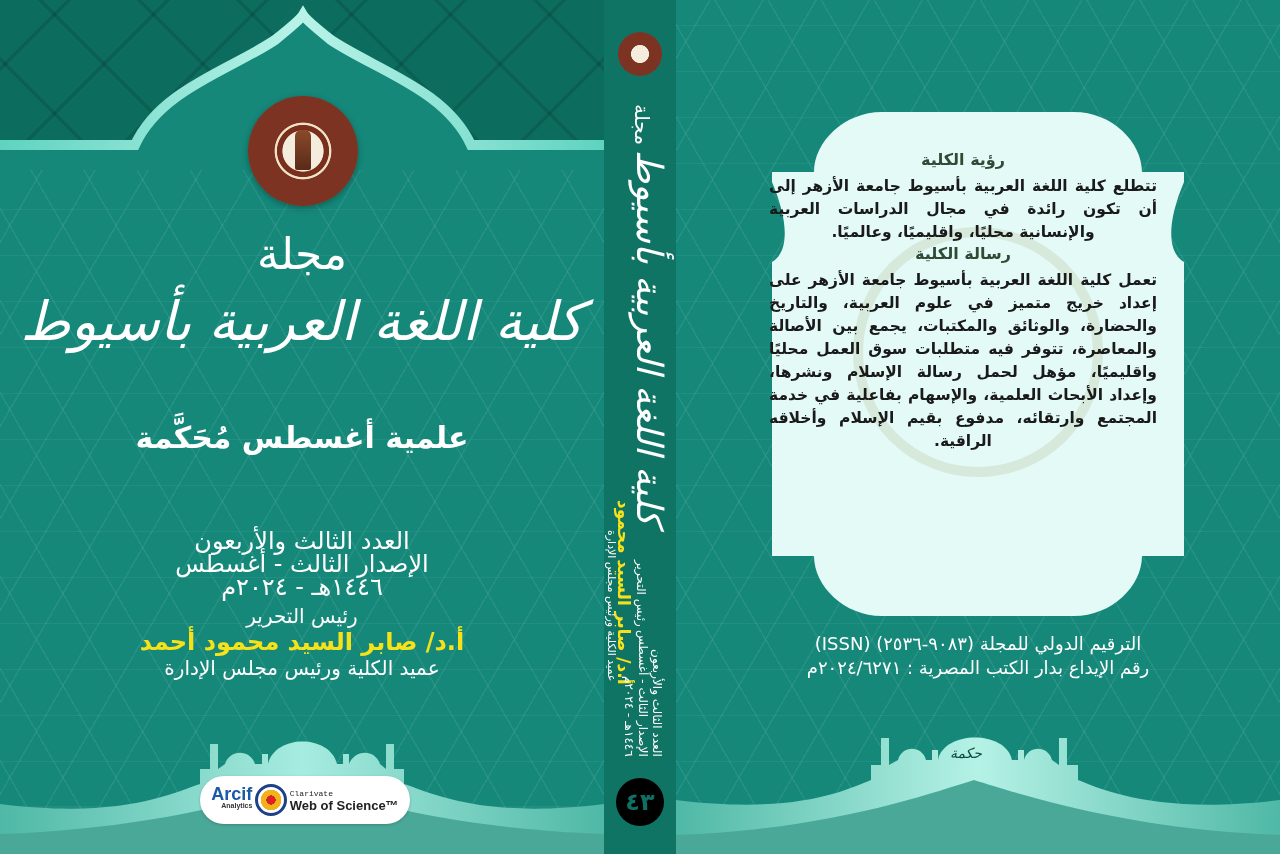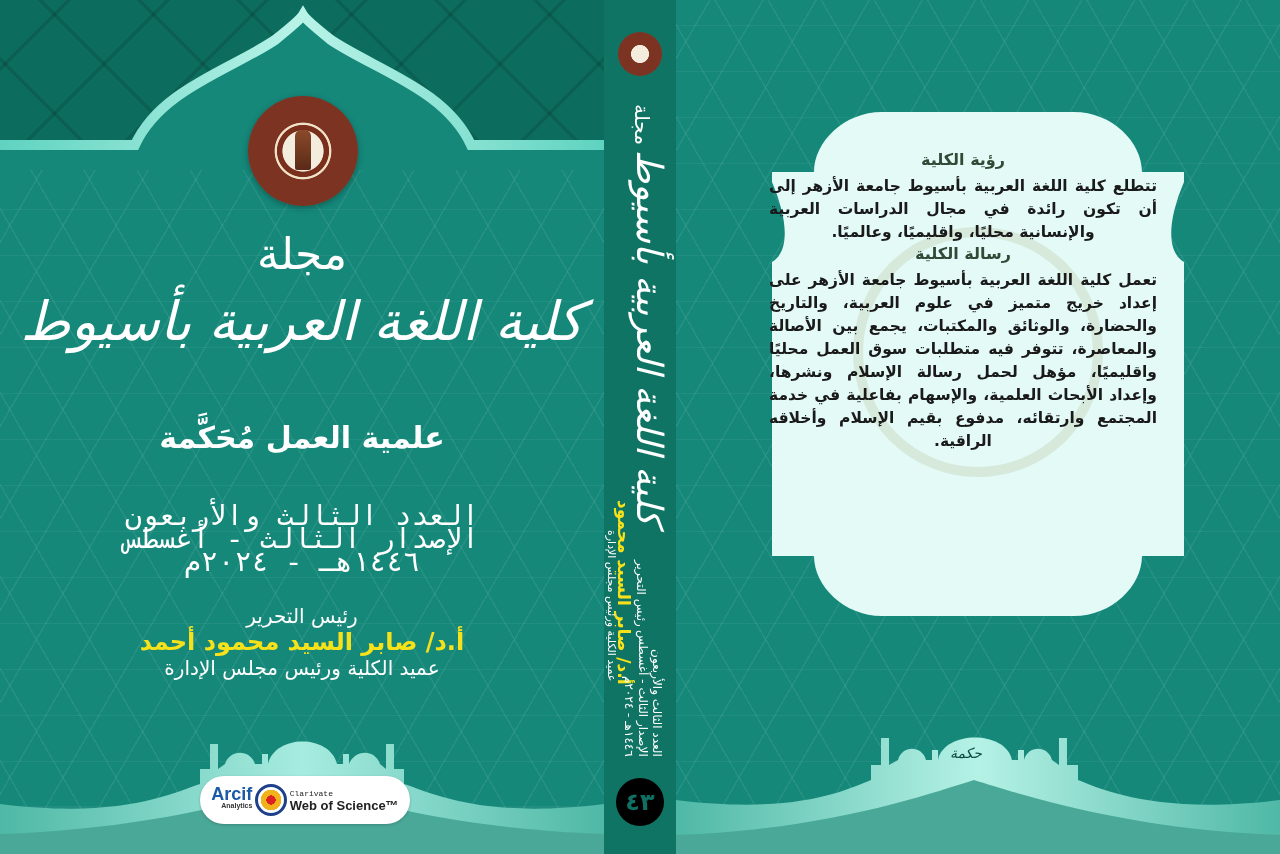--- a/index.html
+++ b/index.html
@@ -32,21 +32,21 @@
     box-shadow: 0 2px 6px rgba(0,0,0,0.3);
   }
   #front-cover .seal-tower {
     position: absolute; left: 47px; top: 34px; width: 16px; height: 40px;
     background: linear-gradient(#8a4a2a, #5a2a18); border-radius: 6px 6px 2px 2px;
   }
   .title-small { position: absolute; width: 604px; left: 0; text-align: center; color: #fff; direction: rtl; }
   #fc-majalla { top: 228px; left: 0; width: 604px; font-size: 44px; letter-spacing: 8px; }
   #fc-college { top: 290px; font-size: 54px; font-family: "DejaVu Serif", serif; font-style: italic; }
   #fc-subtitle { top: 420px; font-size: 30px; font-weight: bold; }
-  #fc-issue { top: 506px; font-size: 28px; line-height: 23px; font-family: Liberation Mono, monospace; }
+  #fc-issue { top: 530px; font-size: 24px; line-height: 23px; }
   #fc-editor-label { top: 604px; font-size: 20px; }
   #fc-editor-name { top: 628px; font-size: 24px; font-weight: bold; color: #f7e21a; }
   #fc-editor-role { top: 656px; font-size: 20px; }
 
   .mosque-band {
     position: absolute; left: 0; bottom: 0; width: 604px; height: 130px;
   }
   .indexing {
     position: absolute; left: 200px; top: 776px; width: 210px; height: 48px;
     background: #fff; border-radius: 24px; display: flex; align-items: center; justify-content: space-around;
@@ -107,21 +107,21 @@
     </defs>
     <path d="M0,150 L135,148 C160,90 230,70 275,40 C290,28 300,20 303,15 C306,20 316,28 331,40 C376,70 446,90 471,148 L604,150 L604,170 L0,170 Z" fill="#15887a"></path>
     <path d="M0,145 L135,145 C160,90 230,70 275,40 C290,28 300,20 303,15 C306,20 316,28 331,40 C376,70 446,90 471,145 L604,145" fill="none" stroke="url(#archg)" stroke-width="10"></path>
   </svg>
   <div class="seal">
     <div class="seal-tower"></div>
   </div>
 
   <div id="fc-majalla" class="title-small">مجلة</div>
   <div id="fc-college" class="title-small">كلية اللغة العربية بأسيوط</div>
-  <div id="fc-subtitle" class="title-small">علمية العمل مُحَكَّمة</div>
+  <div id="fc-subtitle" class="title-small">علمية أغسطس مُحَكَّمة</div>
   <div id="fc-issue" class="title-small">
     <div>العدد الثالث والأربعون</div>
     <div>الإصدار الثالث - أغسطس</div>
     <div>١٤٤٦هـ - ٢٠٢٤م</div>
   </div>
   <div id="fc-editor-label" class="title-small">رئيس التحرير</div>
   <div id="fc-editor-name" class="title-small">أ.د/ صابر السيد محمود أحمد</div>
   <div id="fc-editor-role" class="title-small">عميد الكلية ورئيس مجلس الإدارة</div>
 
   <svg class="mosque-band" viewBox="0 0 604 130" preserveAspectRatio="none">
@@ -166,20 +166,24 @@
   <svg class="panel-shape" viewBox="0 0 412 504">
     <path d="M110,0 L302,0 C340,0 370,30 370,60 L412,60 L412,70 C395,110 395,140 412,150 L412,444 L370,444 C370,474 340,504 302,504 L110,504 C72,504 42,474 42,444 L0,444 L0,150 C17,140 17,110 0,70 L0,60 L42,60 C42,30 72,0 110,0 Z" fill="#e3faf6"></path>
     <circle cx="206" cy="240" r="120" fill="none" stroke="rgba(190,200,170,0.35)" stroke-width="10"></circle>
   </svg>
   <div class="panel-content">
     <h3>رؤية الكلية</h3>
     <p>تتطلع كلية اللغة العربية بأسيوط جامعة الأزهر إلى أن تكون رائدة في مجال الدراسات العربية والإنسانية محليًا، واقليميًا، وعالميًا.</p>
     <h3 class="mission-title">رسالة الكلية</h3>
     <p>تعمل كلية اللغة العربية بأسيوط جامعة الأزهر على إعداد خريج متميز في علوم العربية، والتاريخ والحضارة، والوثائق والمكتبات، يجمع بين الأصالة والمعاصرة، تتوفر فيه متطلبات سوق العمل محليًا واقليميًا، مؤهل لحمل رسالة الإسلام ونشرها، وإعداد الأبحاث العلمية، والإسهام بفاعلية في خدمة المجتمع وارتقائه، مدفوع بقيم الإسلام وأخلاقه الراقية.</p>
   </div>
+  <div id="bc-issn">
+    <div>الترقيم الدولي للمجلة (٩٠٨٣-٢٥٣٦) (ISSN)</div>
+    <div>رقم الإيداع بدار الكتب المصرية : ٢٠٢٤/٦٢٧١م</div>
+  </div>
   <svg class="mosque-back" viewBox="0 0 604 154" preserveAspectRatio="none">
     <defs>
       <linearGradient id="mg2" x1="0" x2="1">
         <stop offset="0" stop-color="#4fb8a6"></stop>
           <stop offset="0.5" stop-color="#b5f2e6"></stop>
           <stop offset="1" stop-color="#4fb8a6"></stop>
       </linearGradient>
     </defs>
     <path d="M0,100 C120,115 170,90 195,80 L195,65 L205,65 L205,38 L213,38 L213,65 L222,60 C226,45 246,45 250,60 L256,60 L256,50 L262,50 L262,60 C268,30 330,30 336,60 L342,60 L342,50 L348,50 L348,60 C352,45 372,45 376,60 L383,65 L383,38 L391,38 L391,65 L402,65 L402,80 C427,90 484,115 604,100 L604,154 L0,154 Z" fill="url(#mg2)"></path>
     <path d="M0,135 C150,130 250,95 298,80 C346,95 454,130 604,135 L604,154 L0,154 Z" fill="#4aa898"></path>

